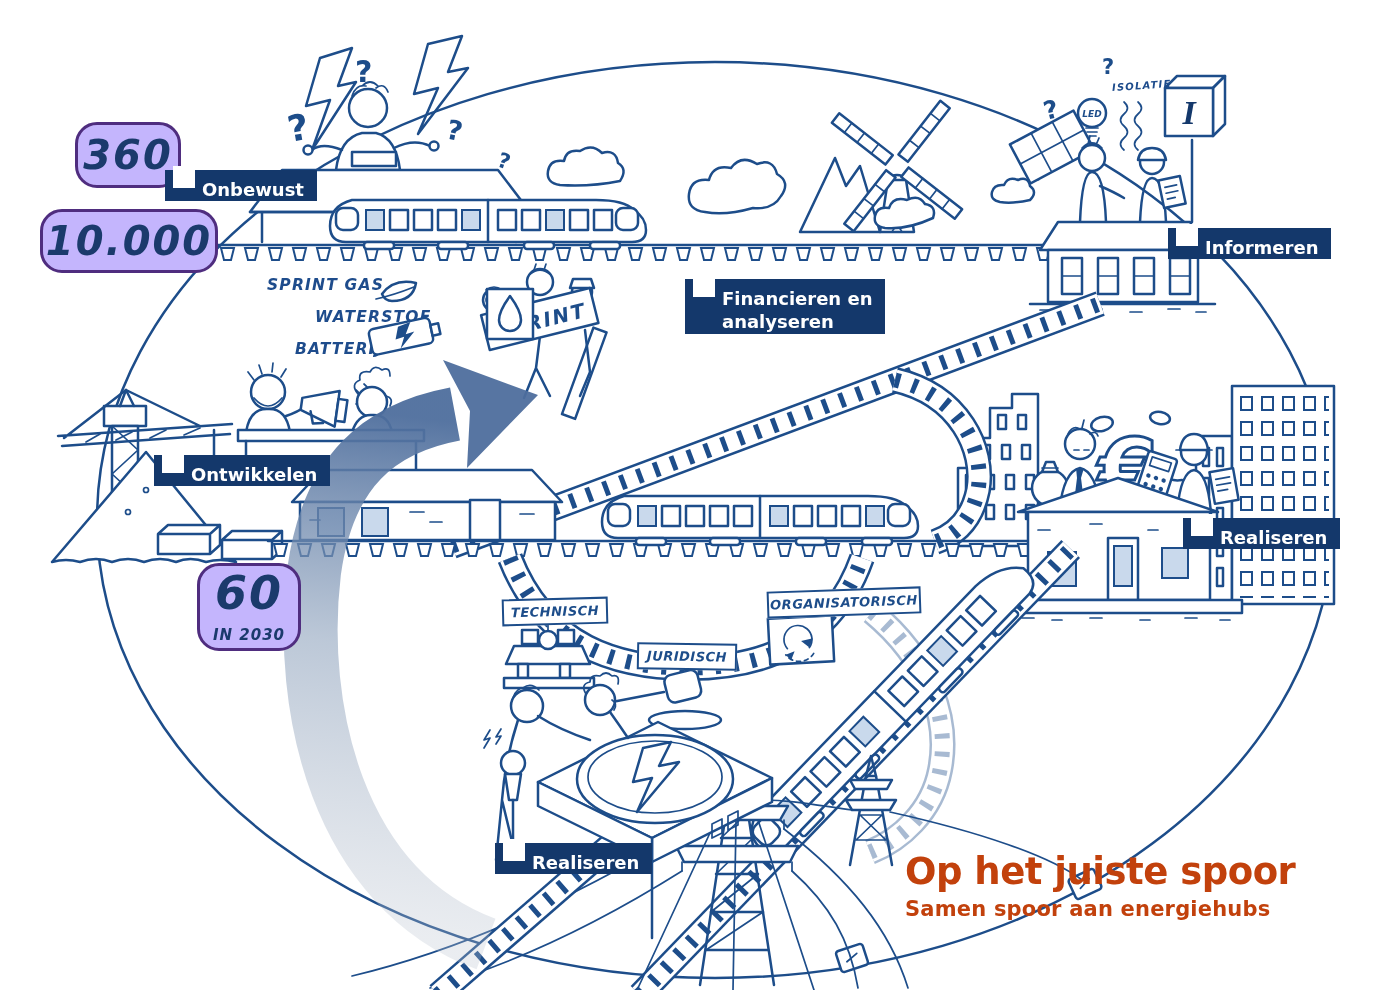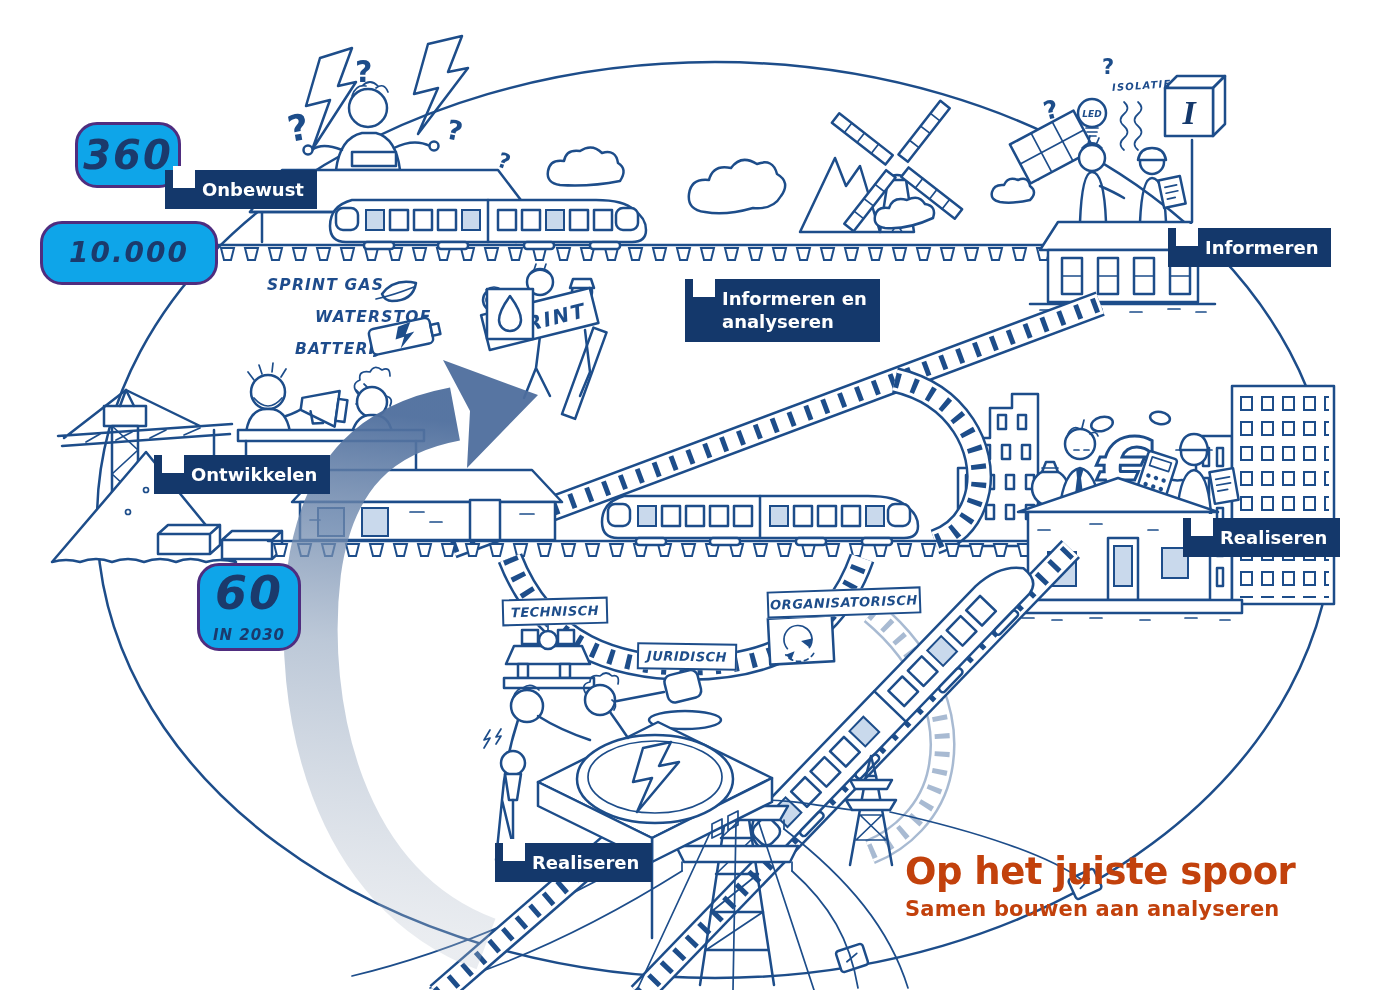--- a/index.html
+++ b/index.html
@@ -14,24 +14,24 @@
   .tint{fill:#c9d9ec;stroke:#1d4d8a;stroke-width:2}
   .inkf{fill:#1d4d8a;stroke:none}
   .to{stroke:#1d4d8a;stroke-width:26;fill:none;stroke-linecap:butt}
   .ti{stroke:#fff;stroke-width:21;fill:none;stroke-linecap:butt}
   .tt{stroke:#1d4d8a;stroke-width:15;stroke-dasharray:5 13;fill:none;stroke-linecap:butt}
   .hsvg{fill:#1d4d8a;font-weight:bold;font-style:italic;font-family:"DejaVu Sans",sans-serif}
   .qm{fill:#1d4d8a;font-weight:bold;font-family:"DejaVu Sans",sans-serif}
 
   
   .stage-label{position:absolute;background:#14386b;color:#fff;font-weight:bold;font-size:18px;
-    display:flex;align-items:center;padding:9px 13px 9px 37px;white-space:nowrap}
+    display:flex;align-items:center;padding:9px 13px 1px 37px;white-space:nowrap}
   .stage-label .sq{position:absolute;left:8px;top:-4px;width:22px;height:22px;background:#fff}
   .stage-label.two{line-height:1.25;white-space:normal}
-  .badge{position:absolute;border:3.5px solid #4f2d7f;border-radius:22px;background:#0ea5e9;
+  .badge{position:absolute;border:3.5px solid #4f2d7f;border-radius:22px;background:#c4b5fd;
     color:#1b3a6c;font-weight:bold;font-style:italic;display:flex;flex-direction:column;
     align-items:center;justify-content:center;letter-spacing:2px}
   .badge .big{line-height:1}
   .badge .small{font-size:15px;letter-spacing:1px;margin-top:10px}
   .hand{position:absolute;color:#1e4c8c;font-weight:bold;font-style:italic;font-size:15.5px;
     letter-spacing:1.2px;white-space:nowrap}
   .sign{position:absolute;background:#fff;border:2.5px solid #1d4d8a;color:#1d4d8a;
     font-weight:bold;font-style:italic;font-size:13px;letter-spacing:0.5px;
     display:flex;align-items:center;justify-content:center;white-space:nowrap;padding:4px 8px}
   .title-block{position:absolute;left:905px;top:853px;color:#c2410c}
@@ -512,21 +512,21 @@
 
 <div class="badge" style="left:75px;top:122px;width:100px;height:60px;font-size:40px">
   <div class="big">360</div>
 </div>
 
 <div class="stage-label" style="left:165px;top:170px">
   <span class="sq"></span>
   <span>Onbewust</span>
 </div>
 
-<div class="badge" style="left:40px;top:221px;width:172px;height:58px;font-size:28px">
+<div class="badge" style="left:40px;top:209px;width:172px;height:58px;font-size:40px">
   <div class="big">10.000</div>
 </div>
 
 <div class="stage-label" style="left:1168px;top:228px">
   <span class="sq"></span>
   <span>Informeren</span>
 </div>
 
 <div class="hand" style="left:267px;top:276px"><span>SPRINT GAS</span></div>
 <svg class="scene" width="60" height="40" style="left:372px;top:272px">
@@ -544,21 +544,21 @@
 <svg class="scene" width="100" height="70" style="left:360px;top:312px">
   <g transform="translate(8,18) rotate(-12)">
     <rect class="wf" x="0" y="0" width="62" height="26" rx="5"></rect>
     <rect class="wf" x="62" y="8" width="8" height="11"></rect>
     <path class="inkf" d="M30,3 l13,-2 l-7,11 l9,-1 l-17,14 l6,-11 l-9,1 Z"></path>
   </g>
 </svg>
 
 <div class="stage-label two" style="left:685px;top:279px;max-width:210px">
   <span class="sq"></span>
-  <span><span>Informeren en</span><br>
+  <span><span>Financieren en</span><br>
      <span>analyseren</span></span>
 </div>
 
 <div class="hand" style="left:1112px;top:80px;font-size:10px;transform:rotate(-4deg)"><span>ISOLATIE</span></div>
 
 <div class="stage-label" style="left:154px;top:455px">
   <span class="sq"></span>
   <span>Ontwikkelen</span>
 </div>
 
@@ -584,16 +584,16 @@
       <span>ORGANISATORISCH</span>
     </div>
 
 <div class="stage-label" style="left:495px;top:843px">
   <span class="sq"></span>
   <span>Realiseren</span>
 </div>
 
 <div class="title-block">
   <div class="h">Op het juiste spoor</div>
-  <div class="s">Samen bouwen aan analyseren</div>
+  <div class="s">Samen spoor aan energiehubs</div>
 </div>
 
 </div>
 
 </body></html>

